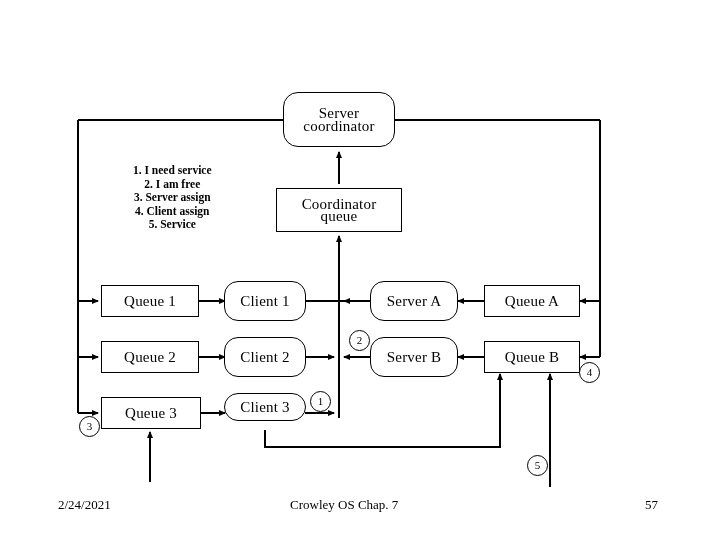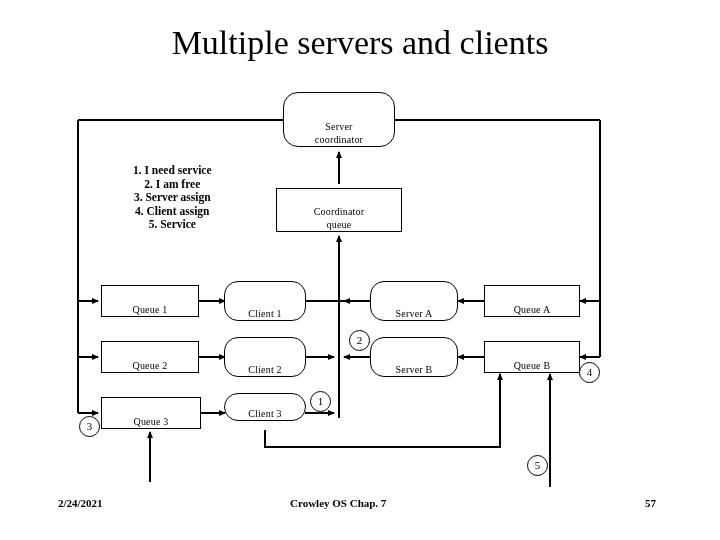--- a/index.html
+++ b/index.html
@@ -41,24 +41,24 @@
     white-space: nowrap;
     text-align: center;
   }
   .legend div { margin: 0; padding: 0; }
   .node {
     position: absolute;
     box-sizing: border-box;
     border: 1px solid #000000;
     background: #ffffff;
     font-family: "Liberation Serif", serif;
-    font-size: 10px;
+    font-size: 15px;
     color: #000000;
     display: flex;
-    align-items: flex-end;
+    align-items: center;
     justify-content: center;
     text-align: center;
     line-height: 12.5px;
     letter-spacing: 0.2px;
   }
   .node.rounded { border-radius: 15px; }
   .node.round-lg { border-radius: 14px; }
   .callout {
     position: absolute;
     box-sizing: border-box;
@@ -69,41 +69,39 @@
     background: #ffffff;
     font-family: "Liberation Serif", serif;
     font-size: 11px;
     line-height: 19px;
     text-align: center;
     color: #000000;
   }
   .footer-txt {
     position: absolute;
     font-family: "Liberation Serif", serif;
-    font-size: 11px;
+    font-size: 13px;
     color: #000000;
     white-space: nowrap;
-    font-weight: bold;
   }
   #footer-date { left: 58px; top: 497px; }
   #footer-center { left: 290px; top: 497px; }
   #footer-page { left: 645px; top: 497px; }
   svg.wires {
     position: absolute;
     left: 0; top: 0;
     width: 720px; height: 540px;
     pointer-events: none;
   }
 </style>
 </head>
 <body>
 
 <div id="slide">
 
-  <div id="slide-title">Multiple servers and clients</div>
 
   <div id="diagram-root">
 
     <svg class="wires" viewBox="0 0 720 540">
       <defs>
         <marker id="ah" markerWidth="7" markerHeight="7" refX="6" refY="3" orient="auto" markerUnits="userSpaceOnUse">
           <path d="M0,0 L7,3 L0,6 z" fill="#000000"></path>
         </marker>
       </defs>
       <g stroke="#000000" stroke-width="1.1" fill="none" shape-rendering="crispEdges">

